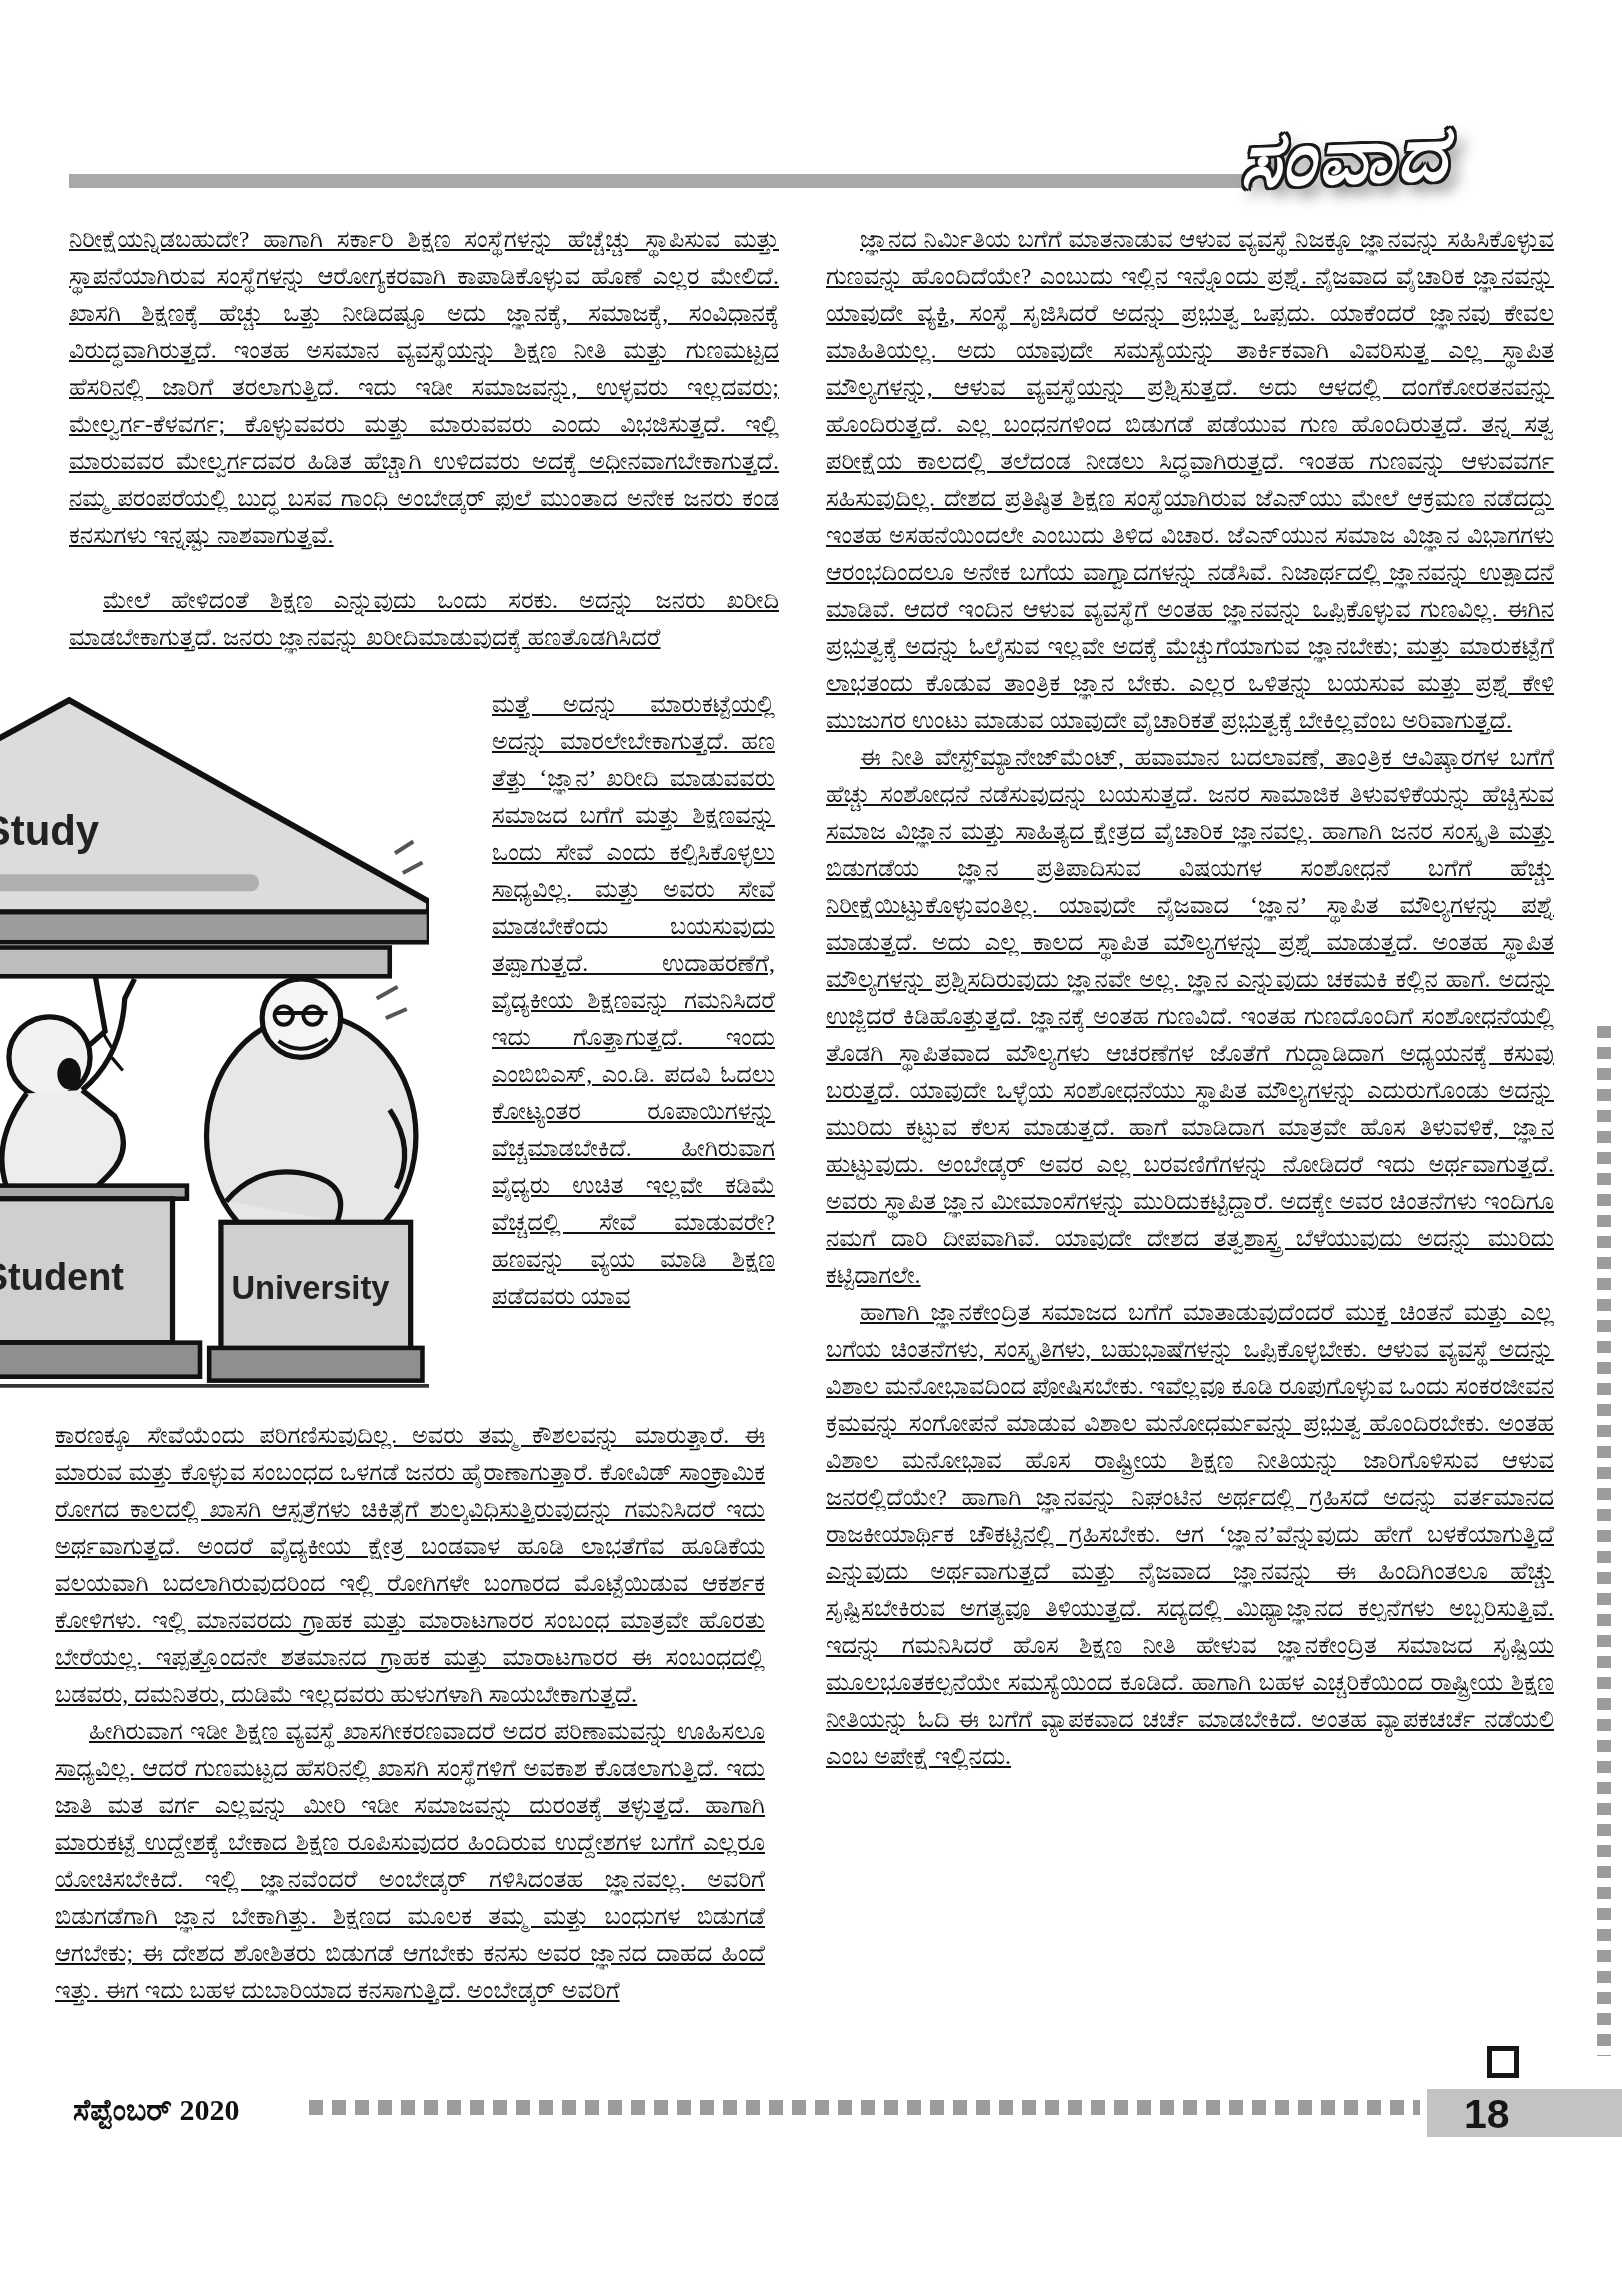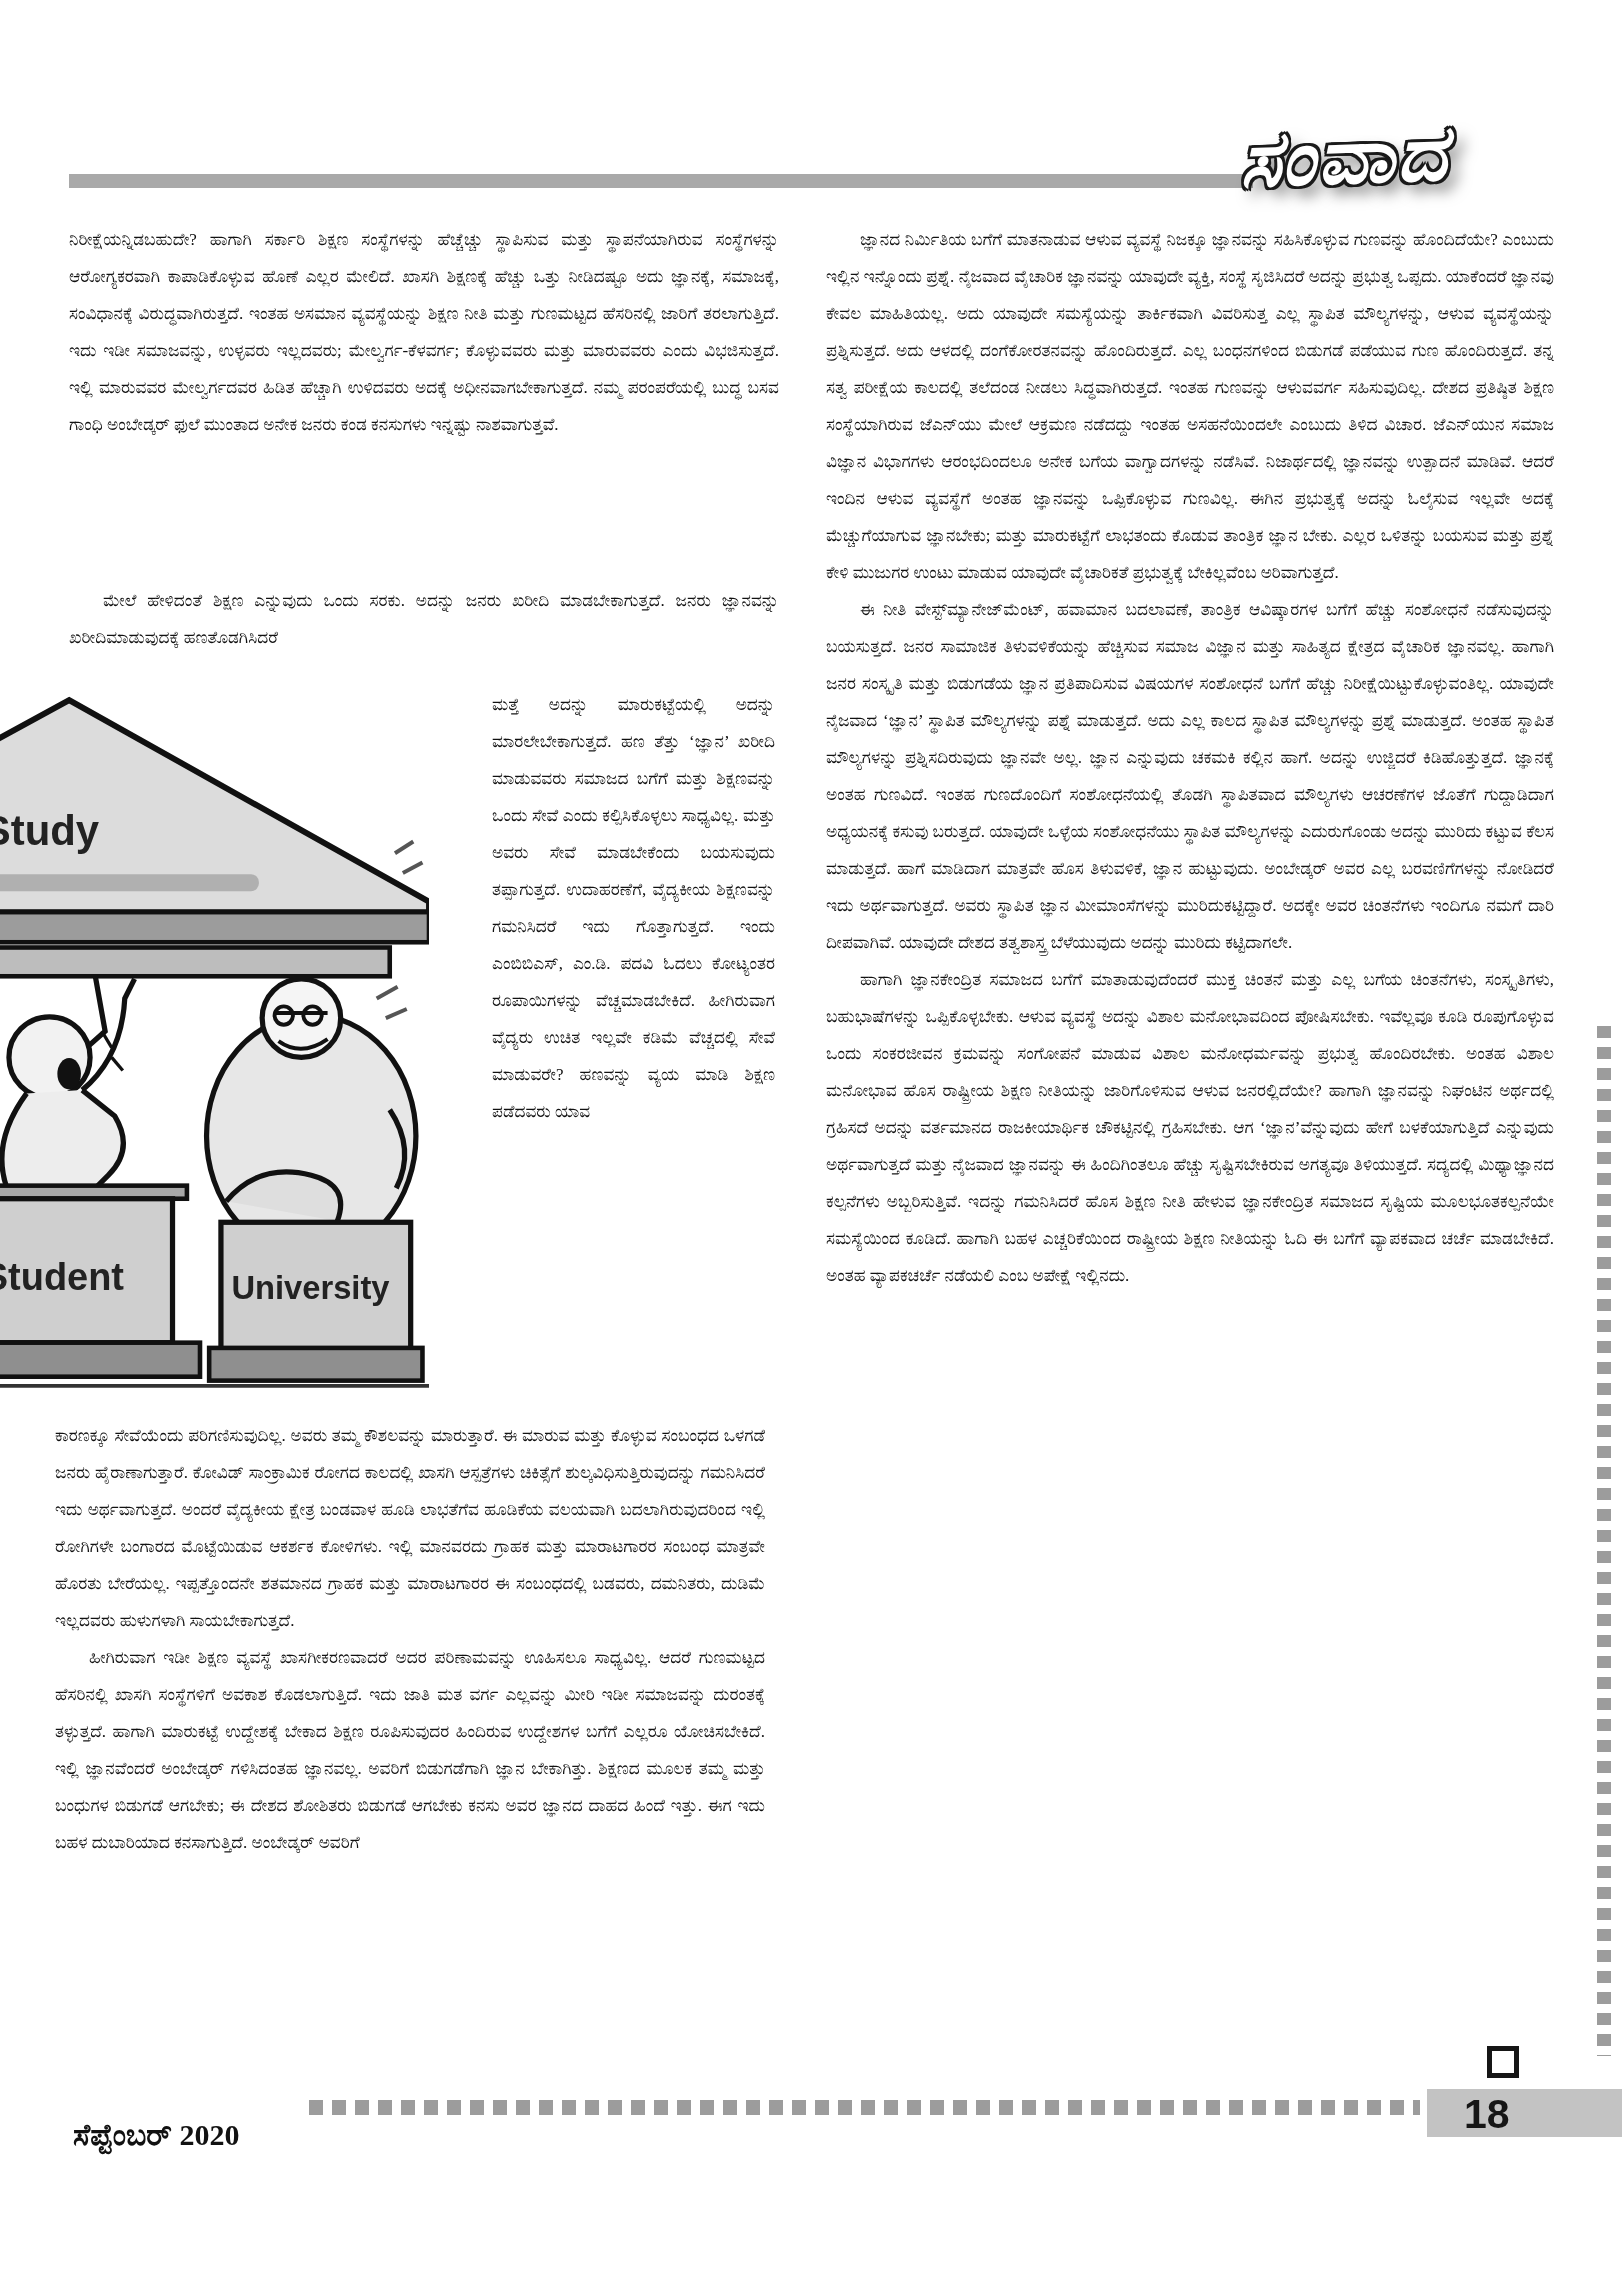--- a/index.html
+++ b/index.html
@@ -23,36 +23,37 @@
     color:#ffffff;letter-spacing:2.6px;
     transform:rotate(-2deg);
     text-shadow:
       2.6px 2.6px 0 #1a1a1a,-2.6px -2.6px 0 #1a1a1a,2.6px -2.6px 0 #1a1a1a,-2.6px 2.6px 0 #1a1a1a,
       0 2.6px 0 #1a1a1a,0 -2.6px 0 #1a1a1a,2.6px 0 0 #1a1a1a,-2.6px 0 0 #1a1a1a,
       7.9px 9.2px 14.4px rgba(0,0,0,.55);
     white-space:nowrap;
   }
   
   .kn{
-    font-size:17px;line-height:37px;text-align:justify;
+    font-size:24px;line-height:37px;text-align:justify;
     overflow:hidden;
+    text-decoration:underline;
   }
   .kn p{margin:0;}
   .kn p.indent{text-indent:34px;}
   .lcol-p1{position:absolute;left:69px;top:221px;width:710px;height:361px;}
   .lcol-p2intro{position:absolute;left:69px;top:582px;width:710px;height:110px;}
   .lcol-wrap{position:absolute;left:492px;top:686px;width:283px;height:728px;}
   .lcol-rest{position:absolute;left:55px;top:1417px;width:710px;height:675px;}
   .rcol{position:absolute;left:826px;top:221px;width:728px;height:1870px;}
   
   .cartoon{position:absolute;left:-29.4px;top:691px;width:458px;height:723px;}
   
   .footer-issue{
     position:absolute;left:73px;top:2093px;
-    font-size:30px;font-weight:bold;white-space:nowrap;margin-top:25px;
+    font-size:30px;font-weight:bold;white-space:nowrap;
   }
   .footer-dots{
     position:absolute;left:309px;top:2100px;width:1111px;height:15px;
     background:repeating-linear-gradient(90deg,#9c9c9c 0 13.7px,rgba(0,0,0,0) 13.7px 23px);
   }
   .pagenum-band{
     position:absolute;left:1427px;top:2089px;width:196px;height:48px;
     background:#c3c3c3;
   }
   .pagenum{

